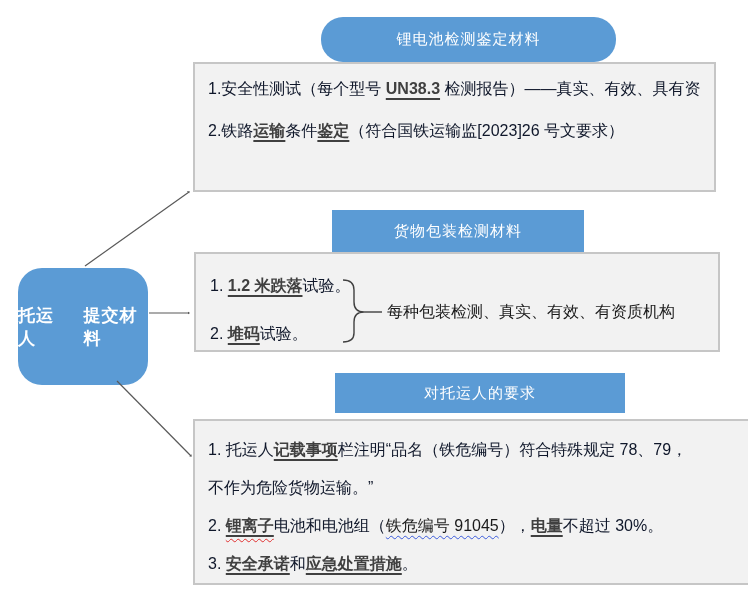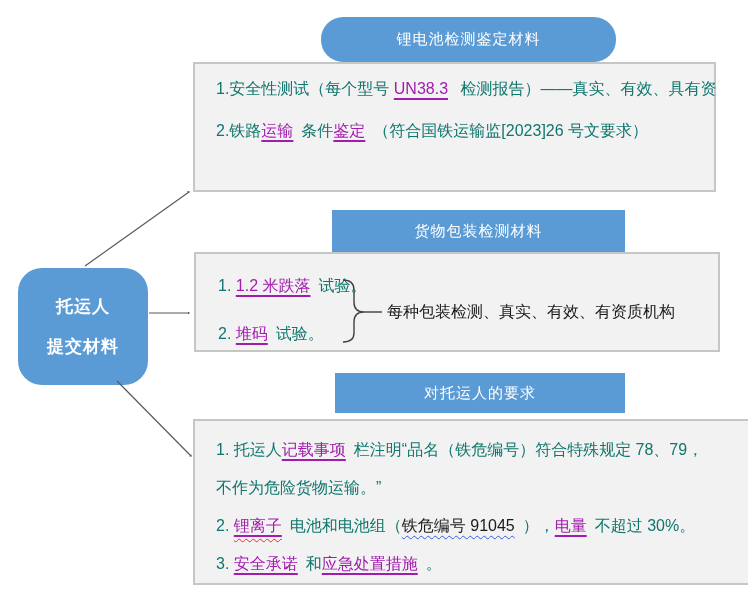--- a/index.html
+++ b/index.html
@@ -5,48 +5,48 @@
   html,body{margin:0;padding:0;}
   body{
     width:748px;height:606px;position:relative;background:#ffffff;
     font-family:"Liberation Sans","DejaVu Sans",sans-serif;
     color:#1a1a1a;overflow:hidden;
   }
   
   .node{
     position:absolute;left:18px;top:268px;width:130px;height:117px;
     background:#5b9bd5;border-radius:24px;
-    display:flex;flex-direction:column;align-items:center;justify-content:center;
+    display:flex;align-items:center;justify-content:center;
     gap:17px;color:#ffffff;font-weight:bold;font-size:17px;letter-spacing:1px;
   }
   
   .hdr{
     position:absolute;background:#5b9bd5;color:#ffffff;
     display:flex;align-items:center;justify-content:center;
     font-size:15px;letter-spacing:1px;
   }
   .hdr1{left:321px;top:17px;width:295px;height:45px;border-radius:22px;}
-  .hdr2{left:332px;top:210px;width:293px;height:42px;}
+  .hdr2{left:332px;top:210px;width:252px;height:42px;}
   .hdr3{left:335px;top:373px;width:290px;height:40px;}
   
   .gbox{
     position:absolute;background:#f2f2f2;border:2px solid #c6c6c6;
     box-sizing:border-box;font-size:16px;
   }
   .b1{left:193px;top:62px;width:523px;height:130px;padding:4px 12px 0 13px;}
   .b1 .rich-line{line-height:42px;}
   .b2{left:194px;top:252px;width:526px;height:100px;padding:8px 12px 0 14px;}
   .b2 .rich-line{line-height:48px;}
   .b3{left:193px;top:419px;width:610px;height:166px;padding:10px 12px 0 13px;}
   .b3 .rich-line{line-height:38px;}
   .rich-line{white-space:nowrap;}
   
-  .seg-p{color:#0f766e;margin-left:8px;}
+  .seg-p{color:#0f172a;}
   .seg-l{
-    color:#a21caf;font-weight:normal;
+    color:#404040;font-weight:bold;
     text-decoration:underline;text-decoration-thickness:1.5px;
     text-underline-offset:4px;
   }
   .seg-lr{
     text-decoration:underline wavy #e03030;text-decoration-thickness:1px;
     text-underline-offset:7px;
   }
   .seg-wb{
     color:#1a1a1a;
     text-decoration:underline wavy #3b5bdb;text-decoration-thickness:1px;

